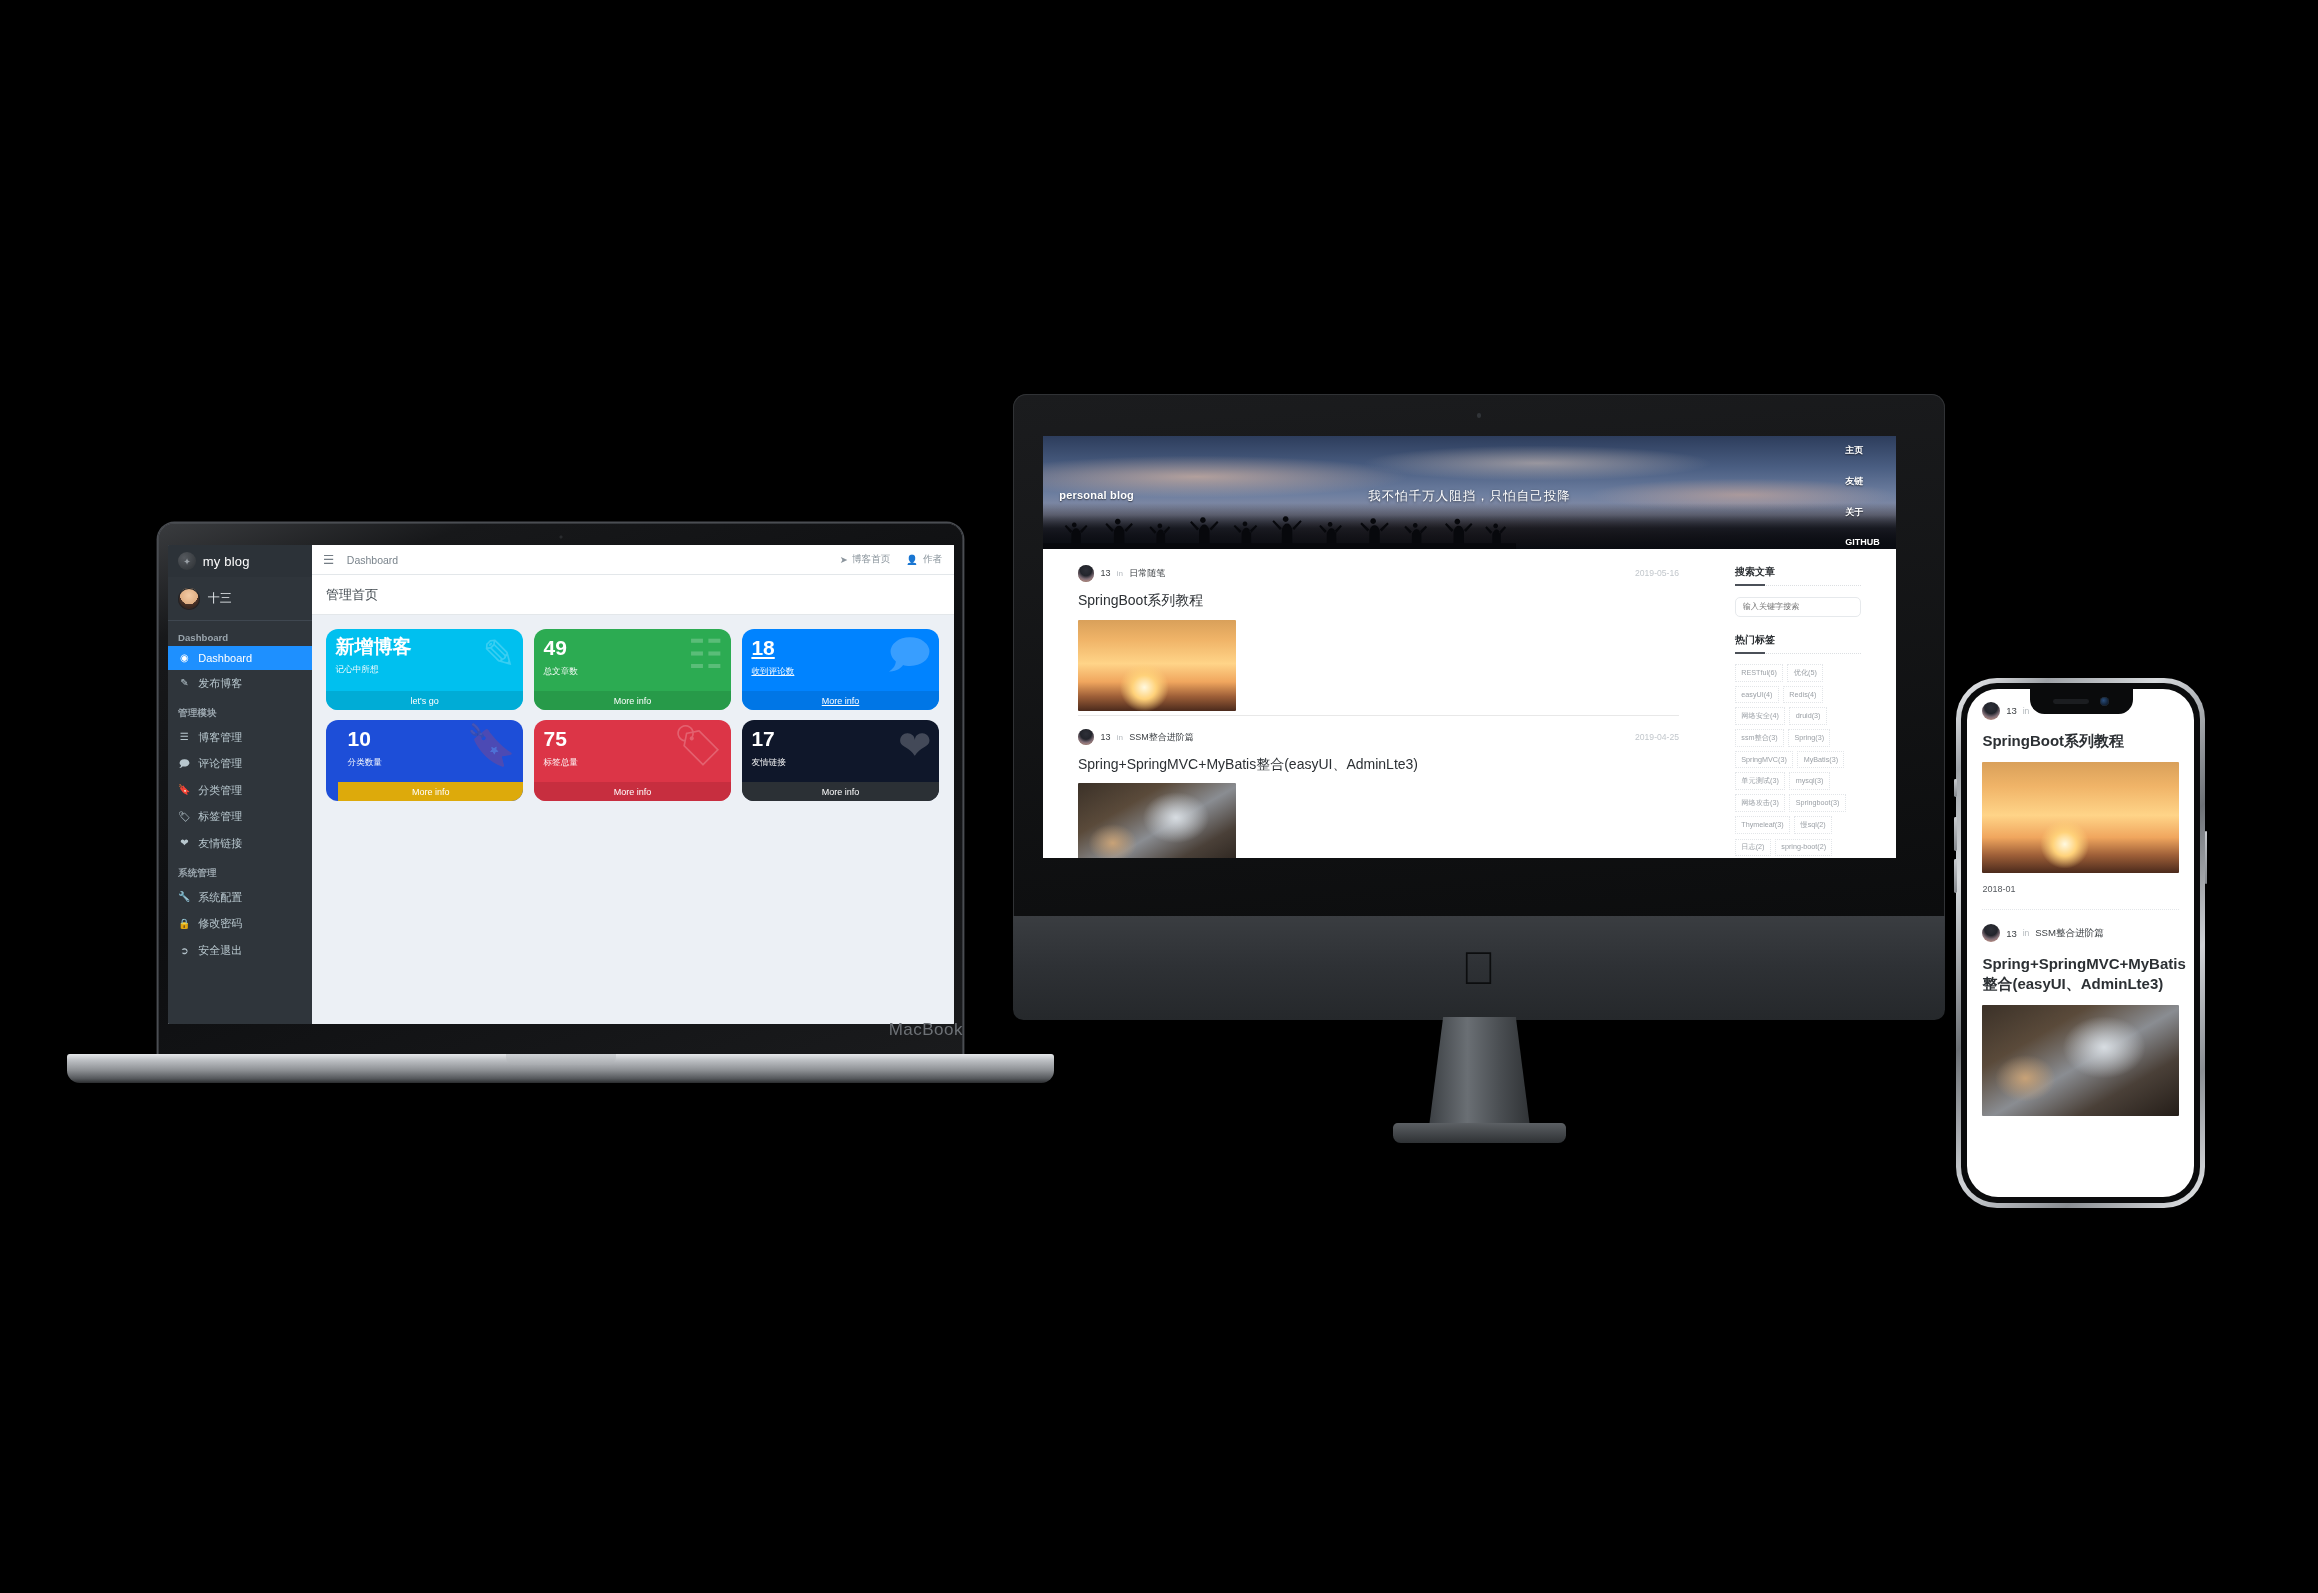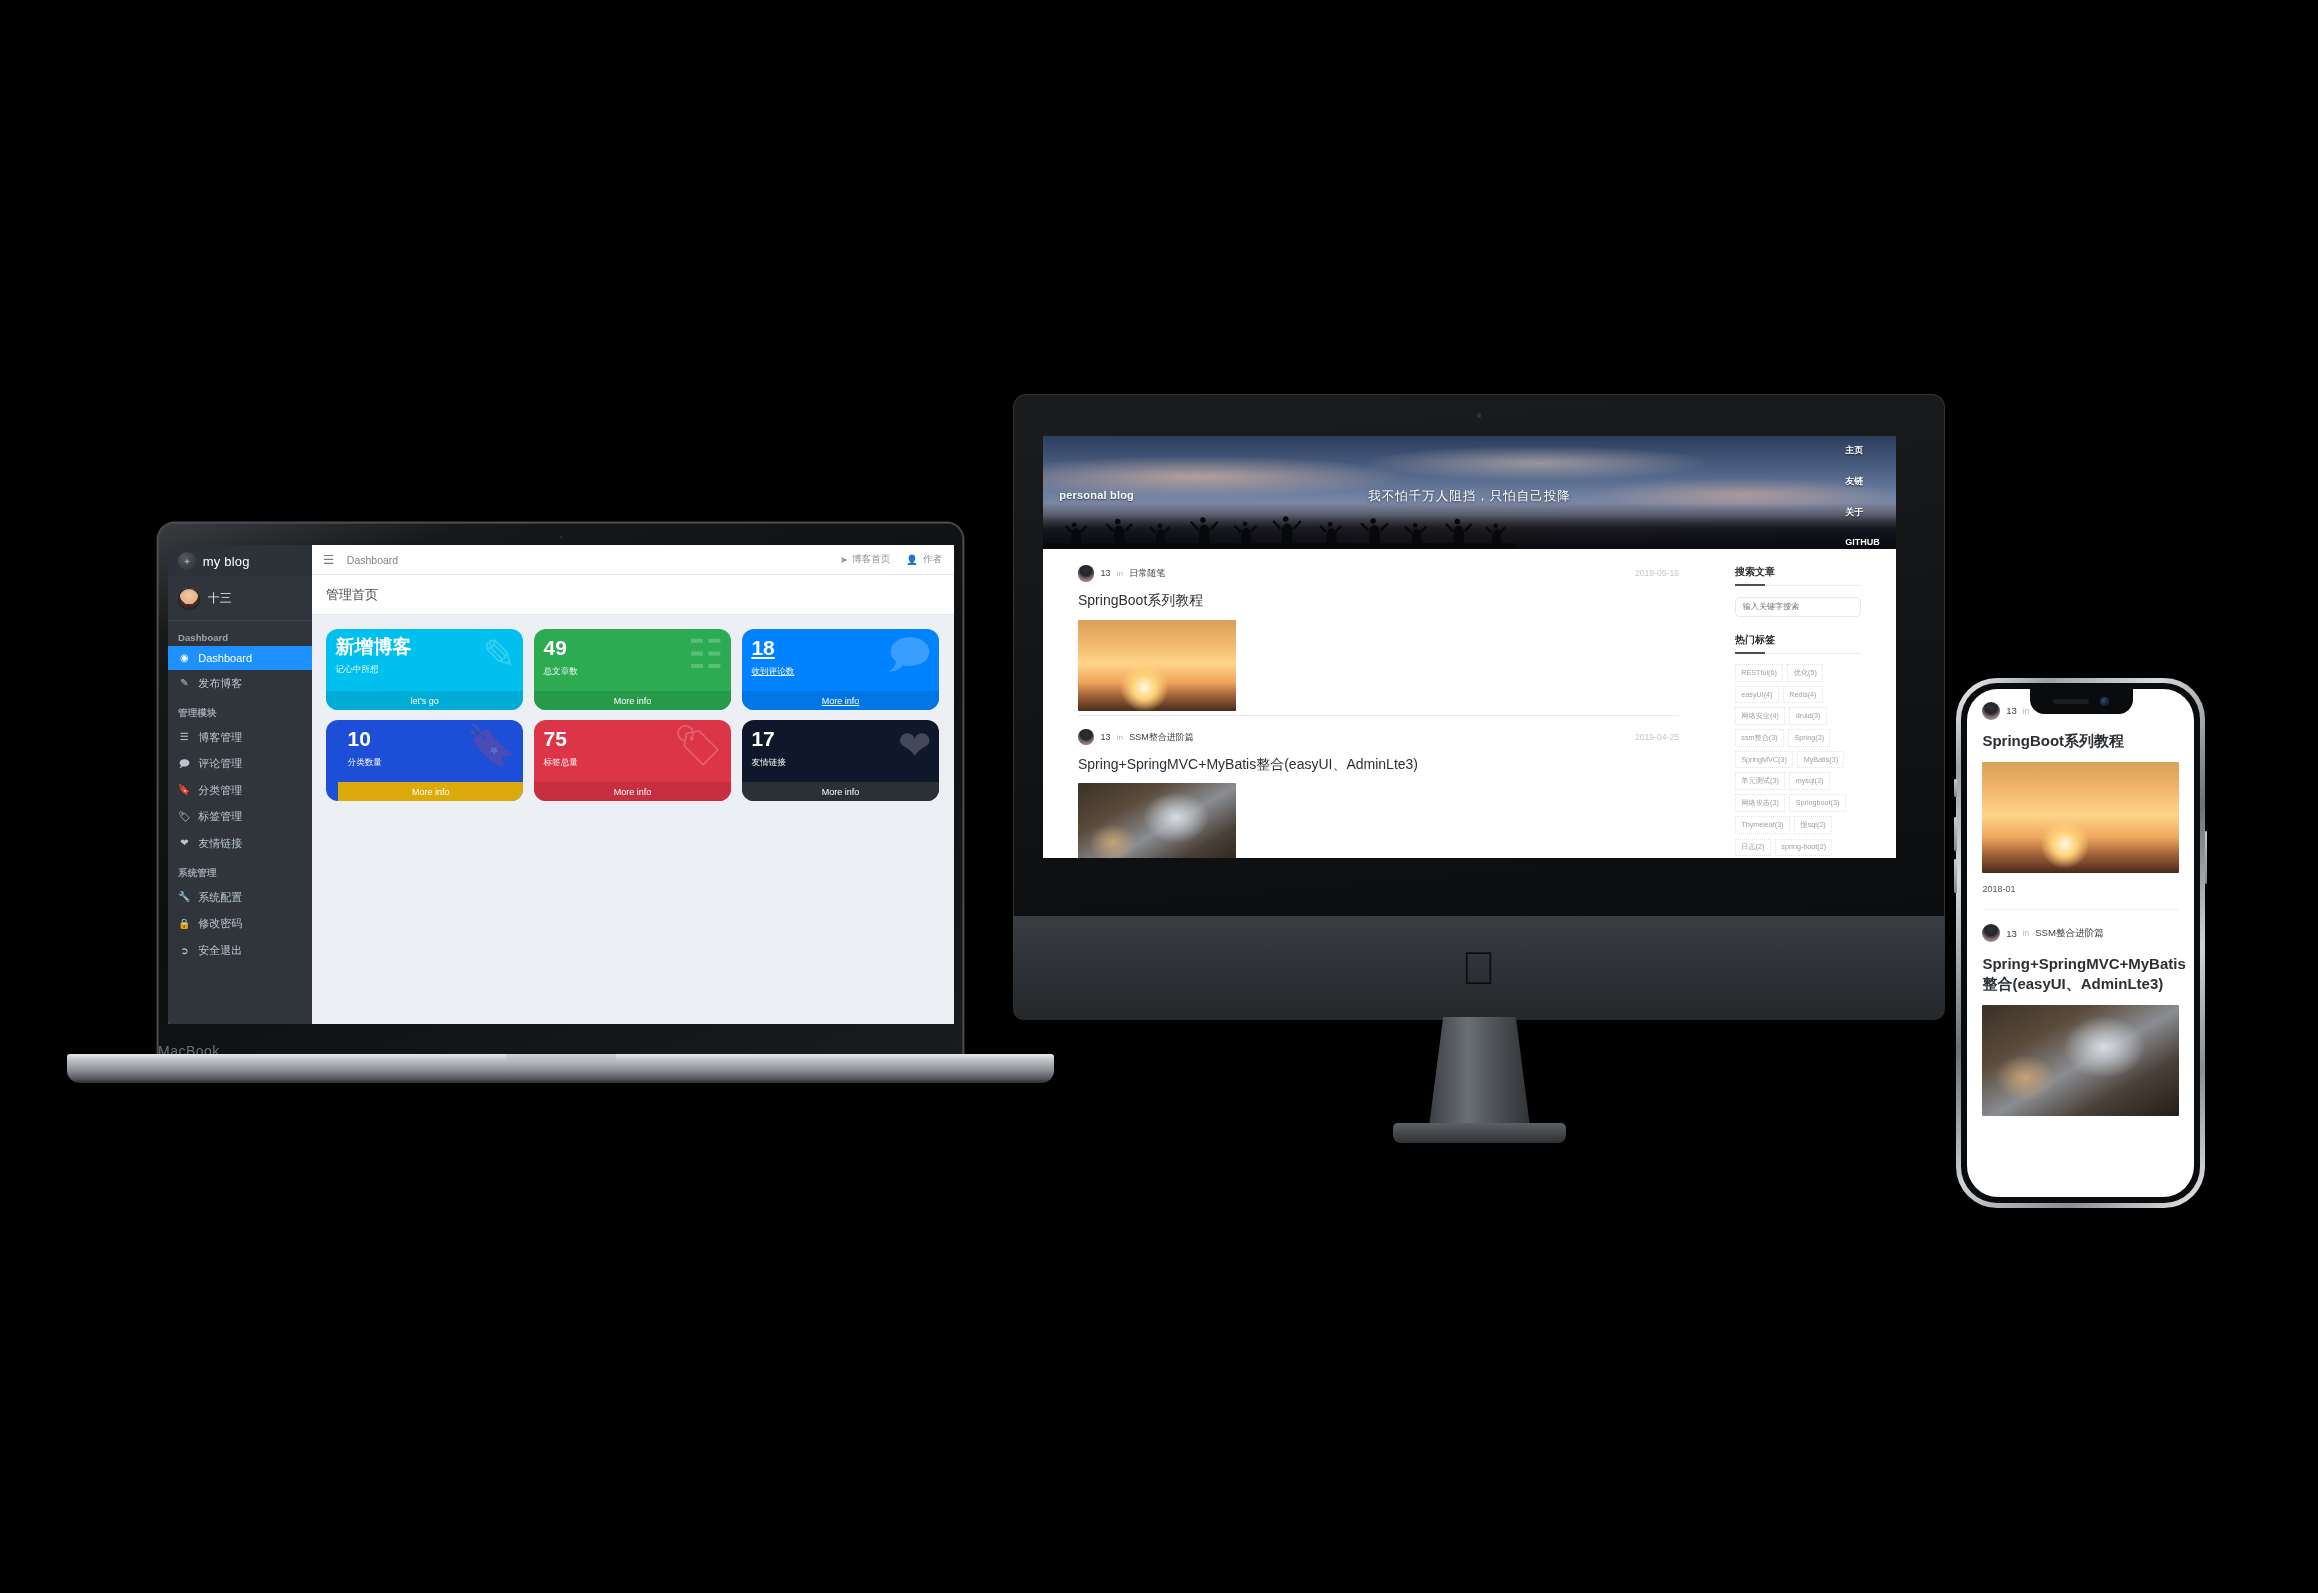--- a/index.html
+++ b/index.html
@@ -15,22 +15,22 @@
     background: linear-gradient(160deg,#3a3c3f 0%,#17181a 14%,#0d0e10 50%,#1a1b1d 100%);
     border-radius: 16.3px 16.3px 4.8px 4.8px;
     box-shadow: 0 0 0 1.4px #4a4d52, inset 0 0 0 0.5px #55585e;
   }
   .mb-screen {
     position: absolute; left: 9.6px; top: 22px; width: 786px; height: 479px;
     background: #ecf0f5; overflow: hidden; border-radius: 1px;
   }
   .mb-cam { position: absolute; left: 50%; top: 11.5px; width: 4.3px; height: 4.3px; margin-left: -1.9px;
             border-radius: 50%; background: #2b2d30; box-shadow: inset 0 0 1px #000; }
-  .mb-brand { position: absolute; left: 0; right: 0; bottom: 0; text-align: left;
-              color: #6d7176; font-size: 14px; letter-spacing: 0.5px; }
+  .mb-brand { position: absolute; left: 0; right: 0; bottom: 19px; text-align: right;
+              color: #6d7176; font-size: 17px; letter-spacing: 0.5px; }
   .mb-base { position: absolute; left: 0; top: 531px; width: 987px; height: 29px;
              background: linear-gradient(180deg,#e6e8ea 0%,#bcbfc3 22%,#8e9195 55%,#55585c 85%,#2a2c2e 100%);
              border-radius: 2.9px 2.9px 12.5px 12.5px; }
   .mb-notch { position: absolute; left: 50%; margin-left: -55px; top: 531px; width: 110px; height: 10.5px;
               background: linear-gradient(180deg,#cfd2d5,#a8abaf); border-radius: 0 0 7.7px 7.7px; }
 
   
   .admin { display: flex; width: 100%; height: 100%; background: #ecf0f5;
            font-family: "Liberation Sans", sans-serif; }
   .adm-side { width: 144px; flex: 0 0 144px; background: #2f353b; color: #b8c7ce; }

